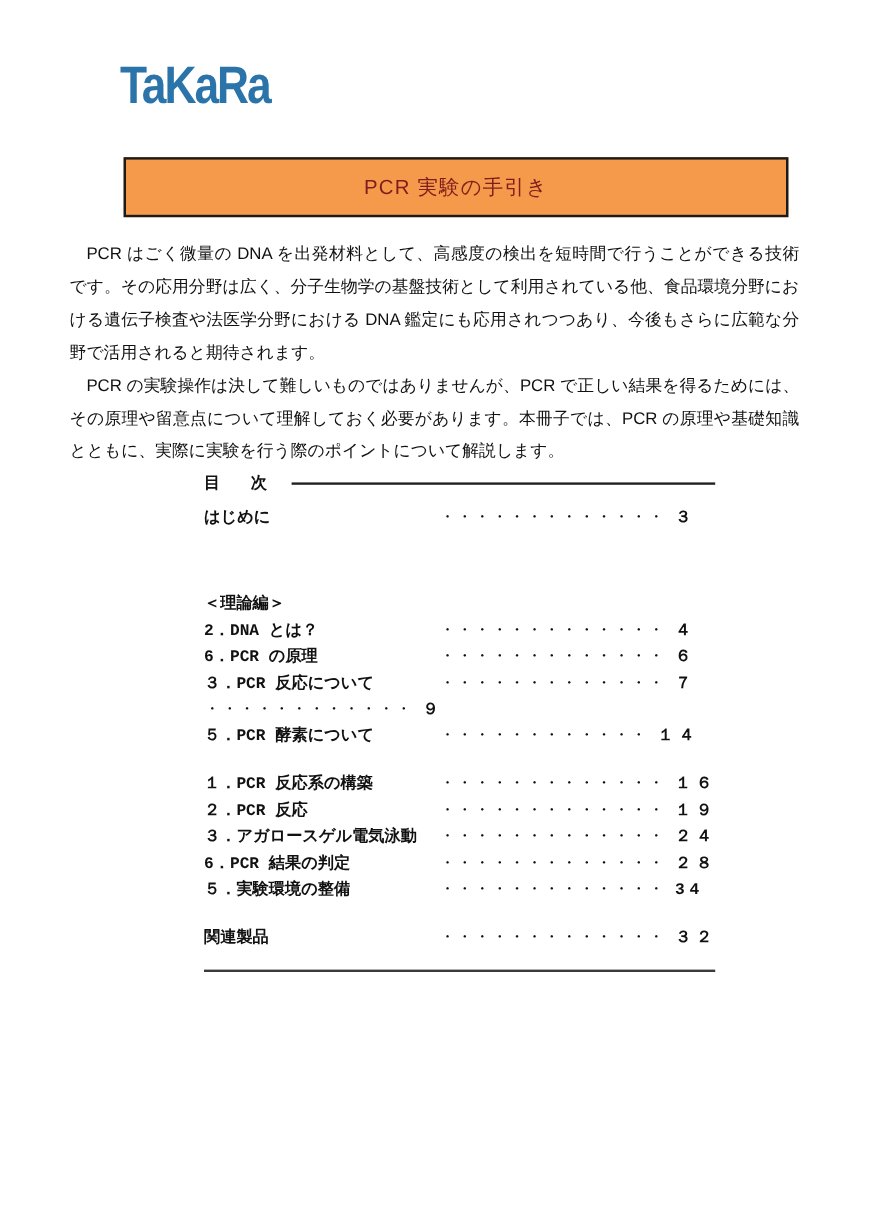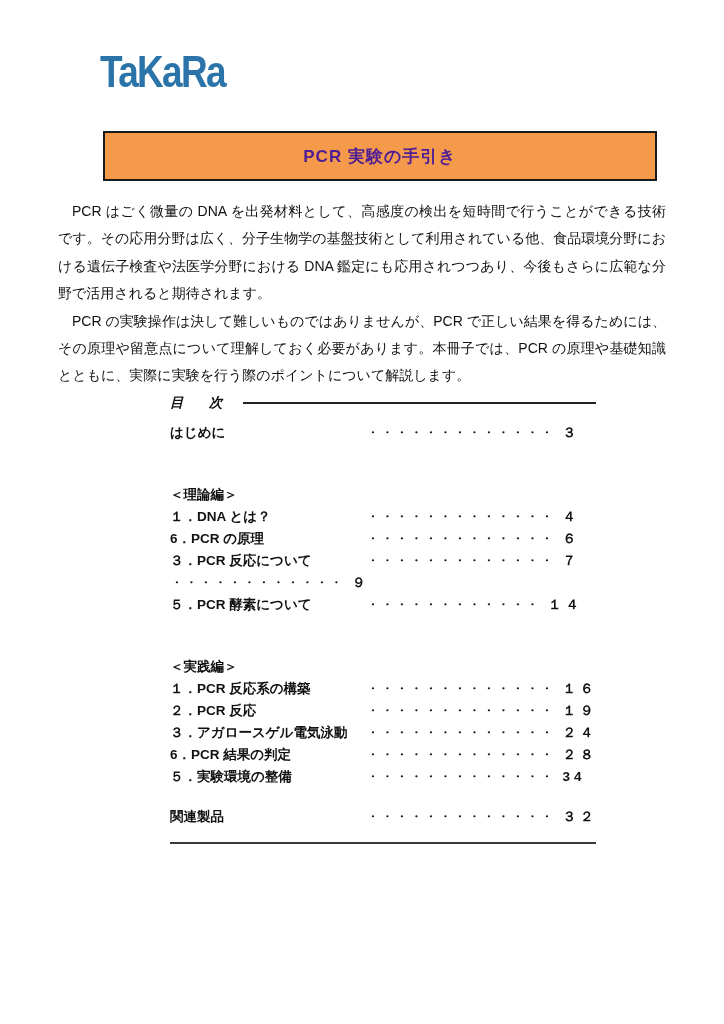--- a/index.html
+++ b/index.html
@@ -37,23 +37,23 @@
     width: 554px;
     height: 50px;
     background: #f5994b;
     border: 2px solid #1a1a1a;
     display: flex;
     align-items: center;
     justify-content: center;
   }
   .banner-title {
     font-size: 17px;
-    font-weight: 700;
+    font-weight: 400;
     letter-spacing: 1px;
-    color: #4c1d95;
+    color: #7f1d1d;
   }
 
   
   .intro {
     position: absolute;
     left: 58px;
     top: 198px;
     width: 608px;
     font-size: 14px;
     line-height: 27.4px;
@@ -73,30 +73,29 @@
     color: #111111;
   }
   .toc-header {
     display: flex;
     align-items: center;
     height: 22px;
   }
   .toc-header-label {
     letter-spacing: 6px;
     white-space: nowrap;
-    font-style: italic;
   }
   .toc-header-rule {
     flex: 1;
     margin-left: 14px;
     border-top: 2px solid #222222;
   }
-  .toc-list { margin-top: 8px; }
+  .toc-list { margin-top: 8px; font-family: Liberation Mono, monospace; }
   .toc-section {
-    margin-top: 22px;
+    margin-top: 32px;
     height: 22px;
     line-height: 22px;
   }
   .toc-row {
     display: flex;
     align-items: baseline;
     height: 22px;
     line-height: 22px;
     white-space: nowrap;
   }
@@ -133,21 +132,21 @@
     </div>
     <div class="toc-list">
         <div class="toc-row">
     <span class="toc-label">はじめに</span>
     <span class="toc-dots">・・・・・・・・・・・・・</span>
     <span class="toc-page">３</span>
   </div>
         <div class="toc-gap"></div>
         <div class="toc-section">＜理論編＞</div>
         <div class="toc-row">
-    <span class="toc-label">１．DNA とは？</span>
+    <span class="toc-label">2．DNA とは？</span>
     <span class="toc-dots">・・・・・・・・・・・・・</span>
     <span class="toc-page">４</span>
   </div>
         <div class="toc-row">
     <span class="toc-label">6．PCR の原理</span>
     <span class="toc-dots">・・・・・・・・・・・・・</span>
     <span class="toc-page">６</span>
   </div>
         <div class="toc-row">
     <span class="toc-label">３．PCR 反応について</span>
@@ -157,21 +156,20 @@
         <div class="toc-row">
     <span class="toc-dots">・・・・・・・・・・・・</span>
     <span class="toc-page">９</span>
   </div>
         <div class="toc-row">
     <span class="toc-label">５．PCR 酵素について</span>
     <span class="toc-dots">・・・・・・・・・・・・</span>
     <span class="toc-page">１４</span>
   </div>
         <div class="toc-gap"></div>
-        <div class="toc-section">＜実践編＞</div>
         <div class="toc-row">
     <span class="toc-label">１．PCR 反応系の構築</span>
     <span class="toc-dots">・・・・・・・・・・・・・</span>
     <span class="toc-page">１６</span>
   </div>
         <div class="toc-row">
     <span class="toc-label">２．PCR 反応</span>
     <span class="toc-dots">・・・・・・・・・・・・・</span>
     <span class="toc-page">１９</span>
   </div>

